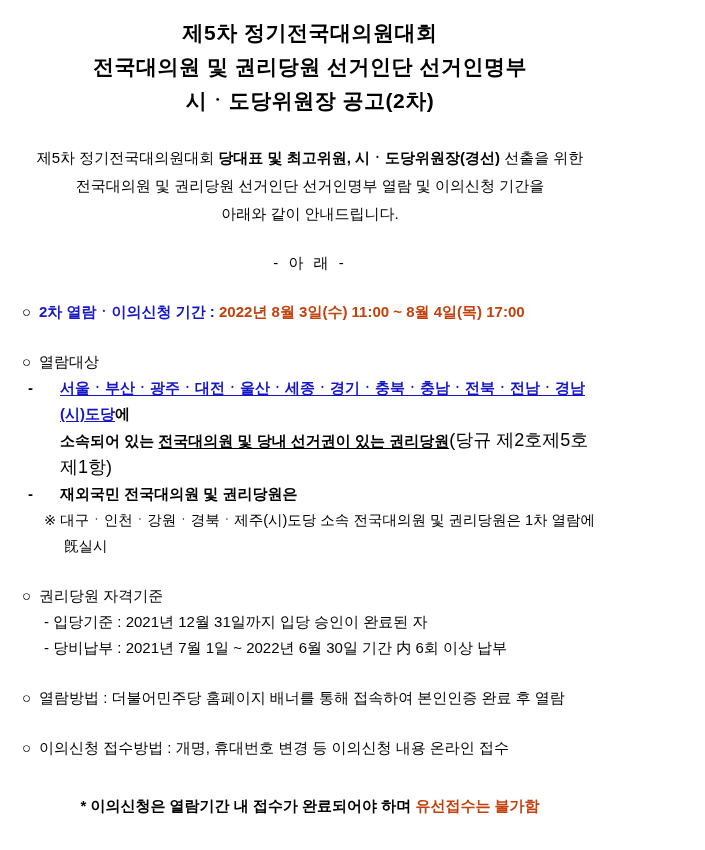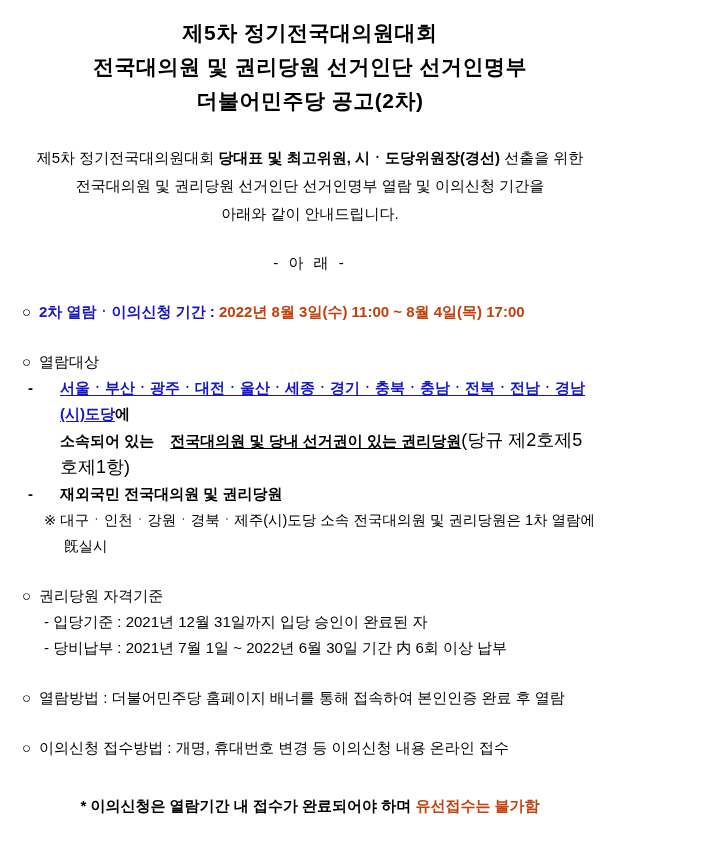--- a/index.html
+++ b/index.html
@@ -102,21 +102,20 @@
   }
   .underline-blue {
     color: #1616c8;
     font-weight: bold;
     text-decoration: underline;
     text-underline-offset: 2px;
   }
   .u {
     text-decoration: underline;
     text-underline-offset: 2px;
-    margin-left: 12px;
   }
   .small {
     font-size: 18px;
   }
   .note-line {
     margin-left: 22px;
     line-height: 26px;
     padding-left: 20px;
     text-indent: -20px;
     font-size: 14.5px;
@@ -129,21 +128,21 @@
   }
 </style>
 </head>
 <body>
 
 <div class="page">
 
   <div class="title-block">
     <div class="title-line">제5차 정기전국대의원대회</div>
     <div class="title-line">전국대의원 및 권리당원 선거인단 선거인명부</div>
-    <div class="title-line">더불어민주당 공고(2차)</div>
+    <div class="title-line">시ㆍ도당위원장 공고(2차)</div>
   </div>
 
   <div class="intro">
     <div>
       <span>제5차 정기전국대의원대회 </span><span class="b">당대표 및 최고위원, 시ㆍ도당위원장(경선)</span><span> 선출을 위한</span>
     </div>
     <div>전국대의원 및 권리당원 선거인단 선거인명부 열람 및 이의신청 기간을</div>
     <div>아래와 같이 안내드립니다.</div>
   </div>
 
@@ -161,21 +160,21 @@
       </div>
 
       <div class="hang">
         <span class="sub-dash bold">-</span><span class="underline-blue">서울ㆍ부산ㆍ광주ㆍ대전ㆍ울산ㆍ세종ㆍ경기ㆍ충북ㆍ충남ㆍ전북ㆍ전남ㆍ경남(시)도당</span><span class="bold">에</span>
       </div>
       <div class="indent2">
         <span class="bold">소속되어 있는 </span><span class="bold u">전국대의원 및 당내 선거권이 있는 권리당원</span><span class="small">(당규 제2호제5호제1항)</span>
       </div>
 
       <div class="hang">
-        <span class="sub-dash bold">-</span><span class="bold">재외국민 전국대의원 및 권리당원</span>
+        <span class="sub-dash bold">-</span><span class="bold">재외국민 전국대의원 및 권리당원은</span>
       </div>
 
       <div class="note-line">
         <span>※</span>&nbsp;<span>대구ㆍ인천ㆍ강원ㆍ경북ㆍ제주(시)도당 소속 전국대의원 및 권리당원은 1차 열람에 旣실시</span>
       </div>
     </div>
 
     <div class="item item-gap">
       <div>
         <span class="circle-marker">○</span><span>권리당원 자격기준</span>

